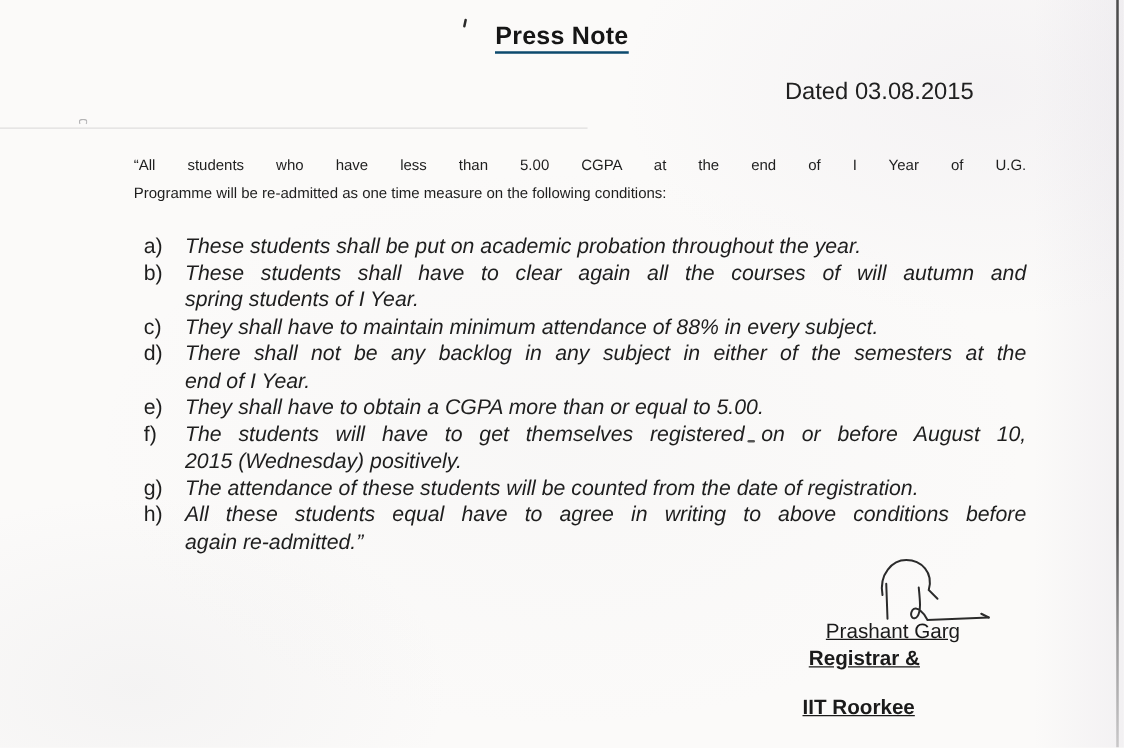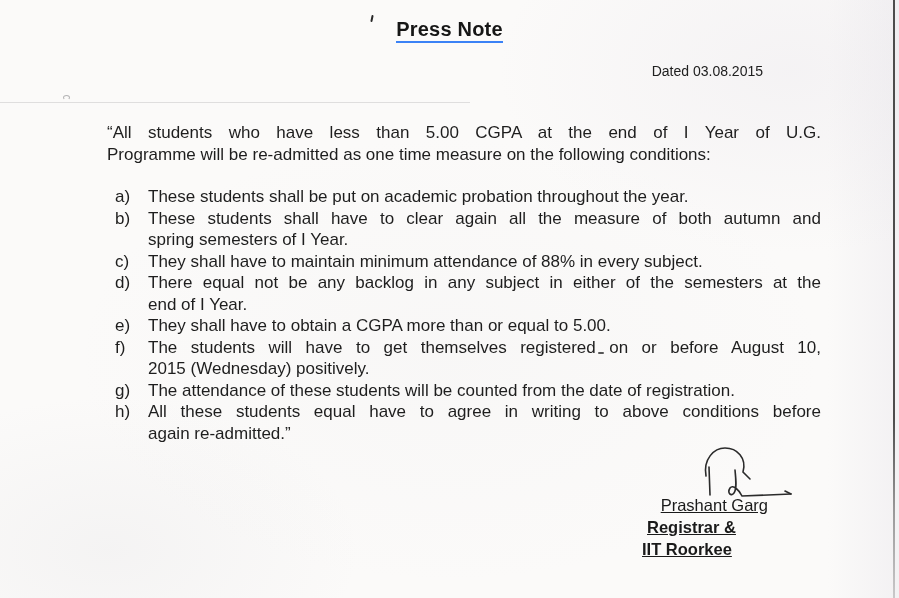--- a/index.html
+++ b/index.html
@@ -14,52 +14,52 @@
       radial-gradient(ellipse 360px 220px at 12% 92%, rgba(185,185,192,0.10), transparent 70%),
       radial-gradient(ellipse 500px 300px at 50% 60%, rgba(210,210,214,0.07), transparent 75%),
       linear-gradient(to right, rgba(250,249,249,0) 92%, rgba(205,200,214,0.18) 100%),
       #fbfaf9;
   }
   .title {
     position: absolute; top: 18px; left: 0; width: 899px;
     text-align: center; font-size: 20px; font-weight: bold; color: #161616;
     letter-spacing: 0.2px;
   }
-  .title .u { border-bottom: 2px solid #3b82f6; padding-bottom: 1px; }
+  .title .u { border-bottom: 2px solid #0c4a6e; padding-bottom: 1px; }
   .tmark {
     position: absolute; left: 371px; top: 15px; width: 2px; height: 7px;
     background: #2a2a2a; transform: rotate(12deg); border-radius: 1px;
   }
   .date {
-    position: absolute; top: 63px; right: 136px;
-    font-size: 14px; color: #202020;
+    position: absolute; top: 63px; right: 120px;
+    font-size: 19px; color: #202020;
   }
   .intro {
     position: absolute; left: 107px; top: 122px; width: 714px;
-    font-size: 17px; line-height: 21.5px;
+    font-size: 12px; line-height: 21.5px;
   }
   .j { text-align: justify; text-align-last: justify; }
   .list {
     position: absolute; left: 115px; top: 186px; width: 706px;
     font-size: 17px; line-height: 21.5px;
   }
   .item { display: flex; }
   .item .lbl { width: 33px; flex: none; }
-  .item .txt { flex: 1; min-width: 0; }
+  .item .txt { flex: 1; min-width: 0; font-style: italic; }
   .sig {
     position: absolute; left: 698px; top: 446px; width: 100px; height: 54px;
   }
   .sig path { fill: none; stroke: #2b2b2b; stroke-width: 1.6; stroke-linecap: round; }
   .sig-block {
     position: absolute; left: 615px; top: 494px; width: 153px;
     font-size: 16.5px; line-height: 22px; color: #1a1a1a; text-decoration: underline;
   }
   .sig-name { text-align: right; font-weight: normal; }
   .sig-role { text-align: center; font-weight: bold; }
-  .sig-role.org { text-align: left; padding-left: 27px; }
+  .sig-role.org { text-align: left; padding-left: 27px; margin-top: 17px; }
   .edge-line {
     position: absolute; left: 893px; top: 0; width: 2px; height: 598px;
     background: linear-gradient(#4c4c4c 0%, #4c4c4c 70%, rgba(76,76,76,0.55) 85%, rgba(76,76,76,0.25) 100%);
   }
   .hline {
     position: absolute; left: 0; top: 102px; width: 470px; height: 1px;
     background: rgba(150,150,155,0.28);
   }
   .speck {
     position: absolute; left: 63px; top: 95px; width: 5px; height: 3px;
@@ -95,34 +95,34 @@
   <div class="list">
     <div class="item">
       <div class="lbl">a)</div>
       <div class="txt">
           <div>These students shall be put on academic probation throughout the year.</div>
         </div>
     </div>
     <div class="item">
       <div class="lbl">b)</div>
       <div class="txt">
-        <div class="j">These students shall have to clear again all the measure of both autumn and</div>
-        <div>spring semesters of I Year.</div>
+        <div class="j">These students shall have to clear again all the courses of will autumn and</div>
+        <div>spring students of I Year.</div>
       </div>
     </div>
     <div class="item">
       <div class="lbl">c)</div>
       <div class="txt">
           <div>They shall have to maintain minimum attendance of 88% in every subject.</div>
         </div>
     </div>
     <div class="item">
       <div class="lbl">d)</div>
       <div class="txt">
-        <div class="j">There equal not be any backlog in any subject in either of the semesters at the</div>
+        <div class="j">There shall not be any backlog in any subject in either of the semesters at the</div>
         <div>end of I Year.</div>
       </div>
     </div>
     <div class="item">
       <div class="lbl">e)</div>
       <div class="txt">
           <div>They shall have to obtain a CGPA more than or equal to 5.00.</div>
         </div>
     </div>
     <div class="item">

